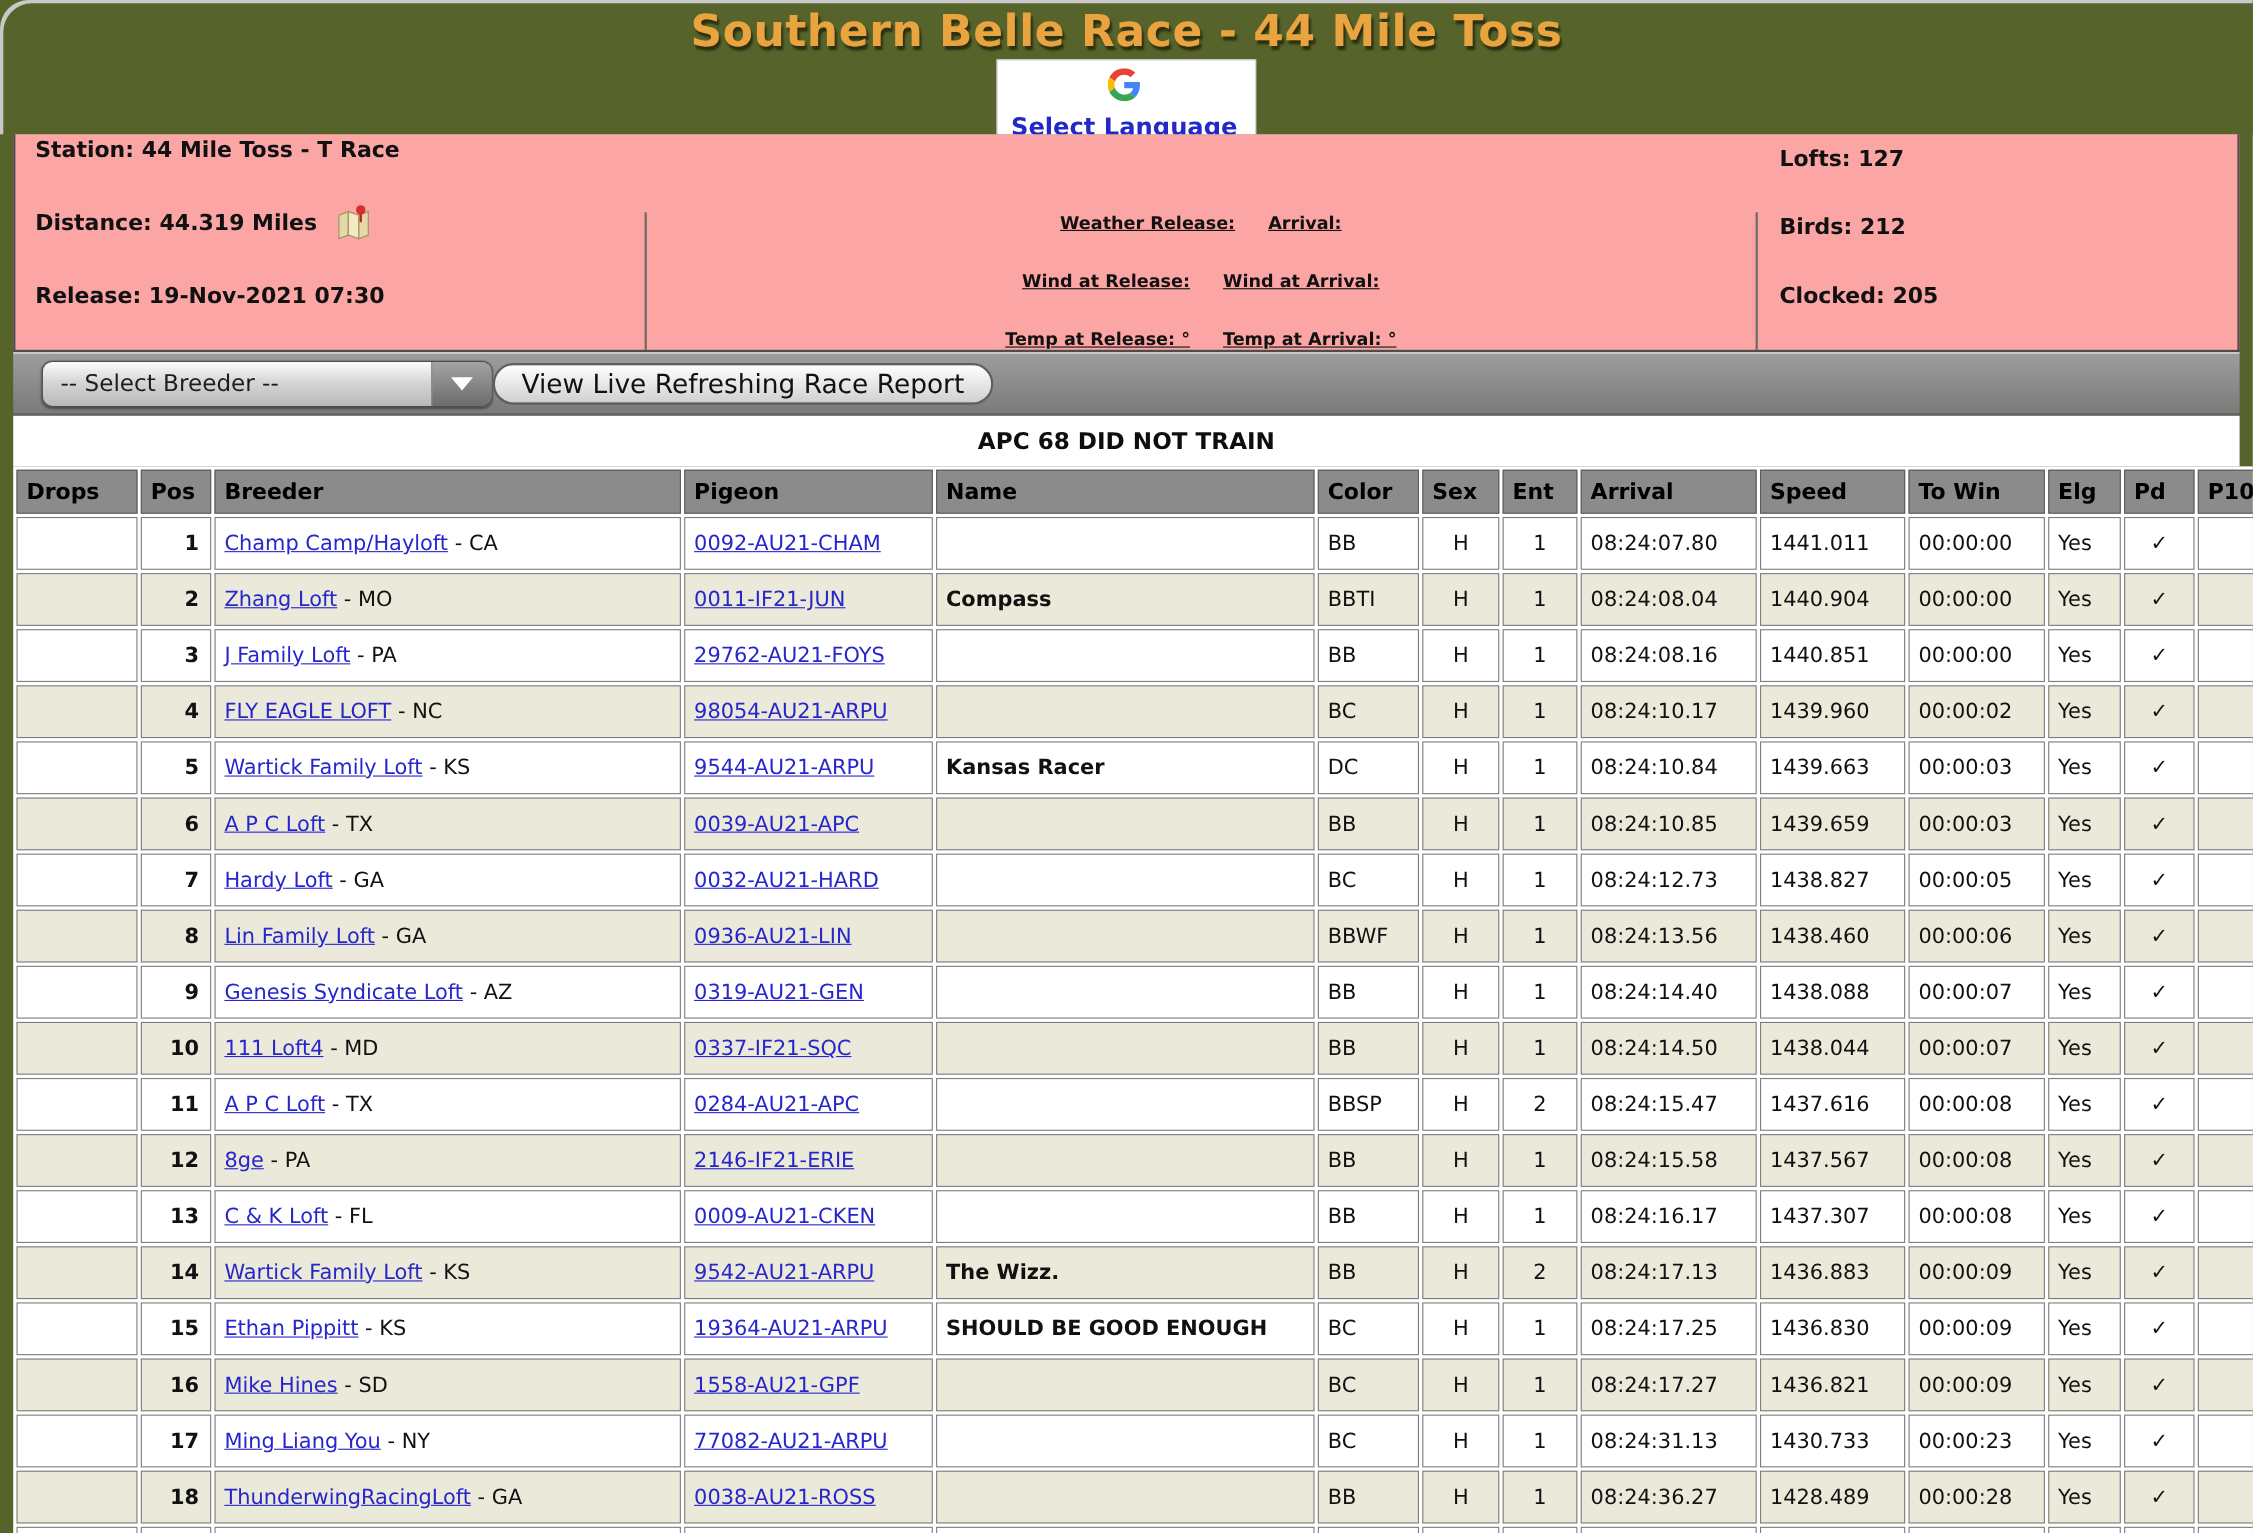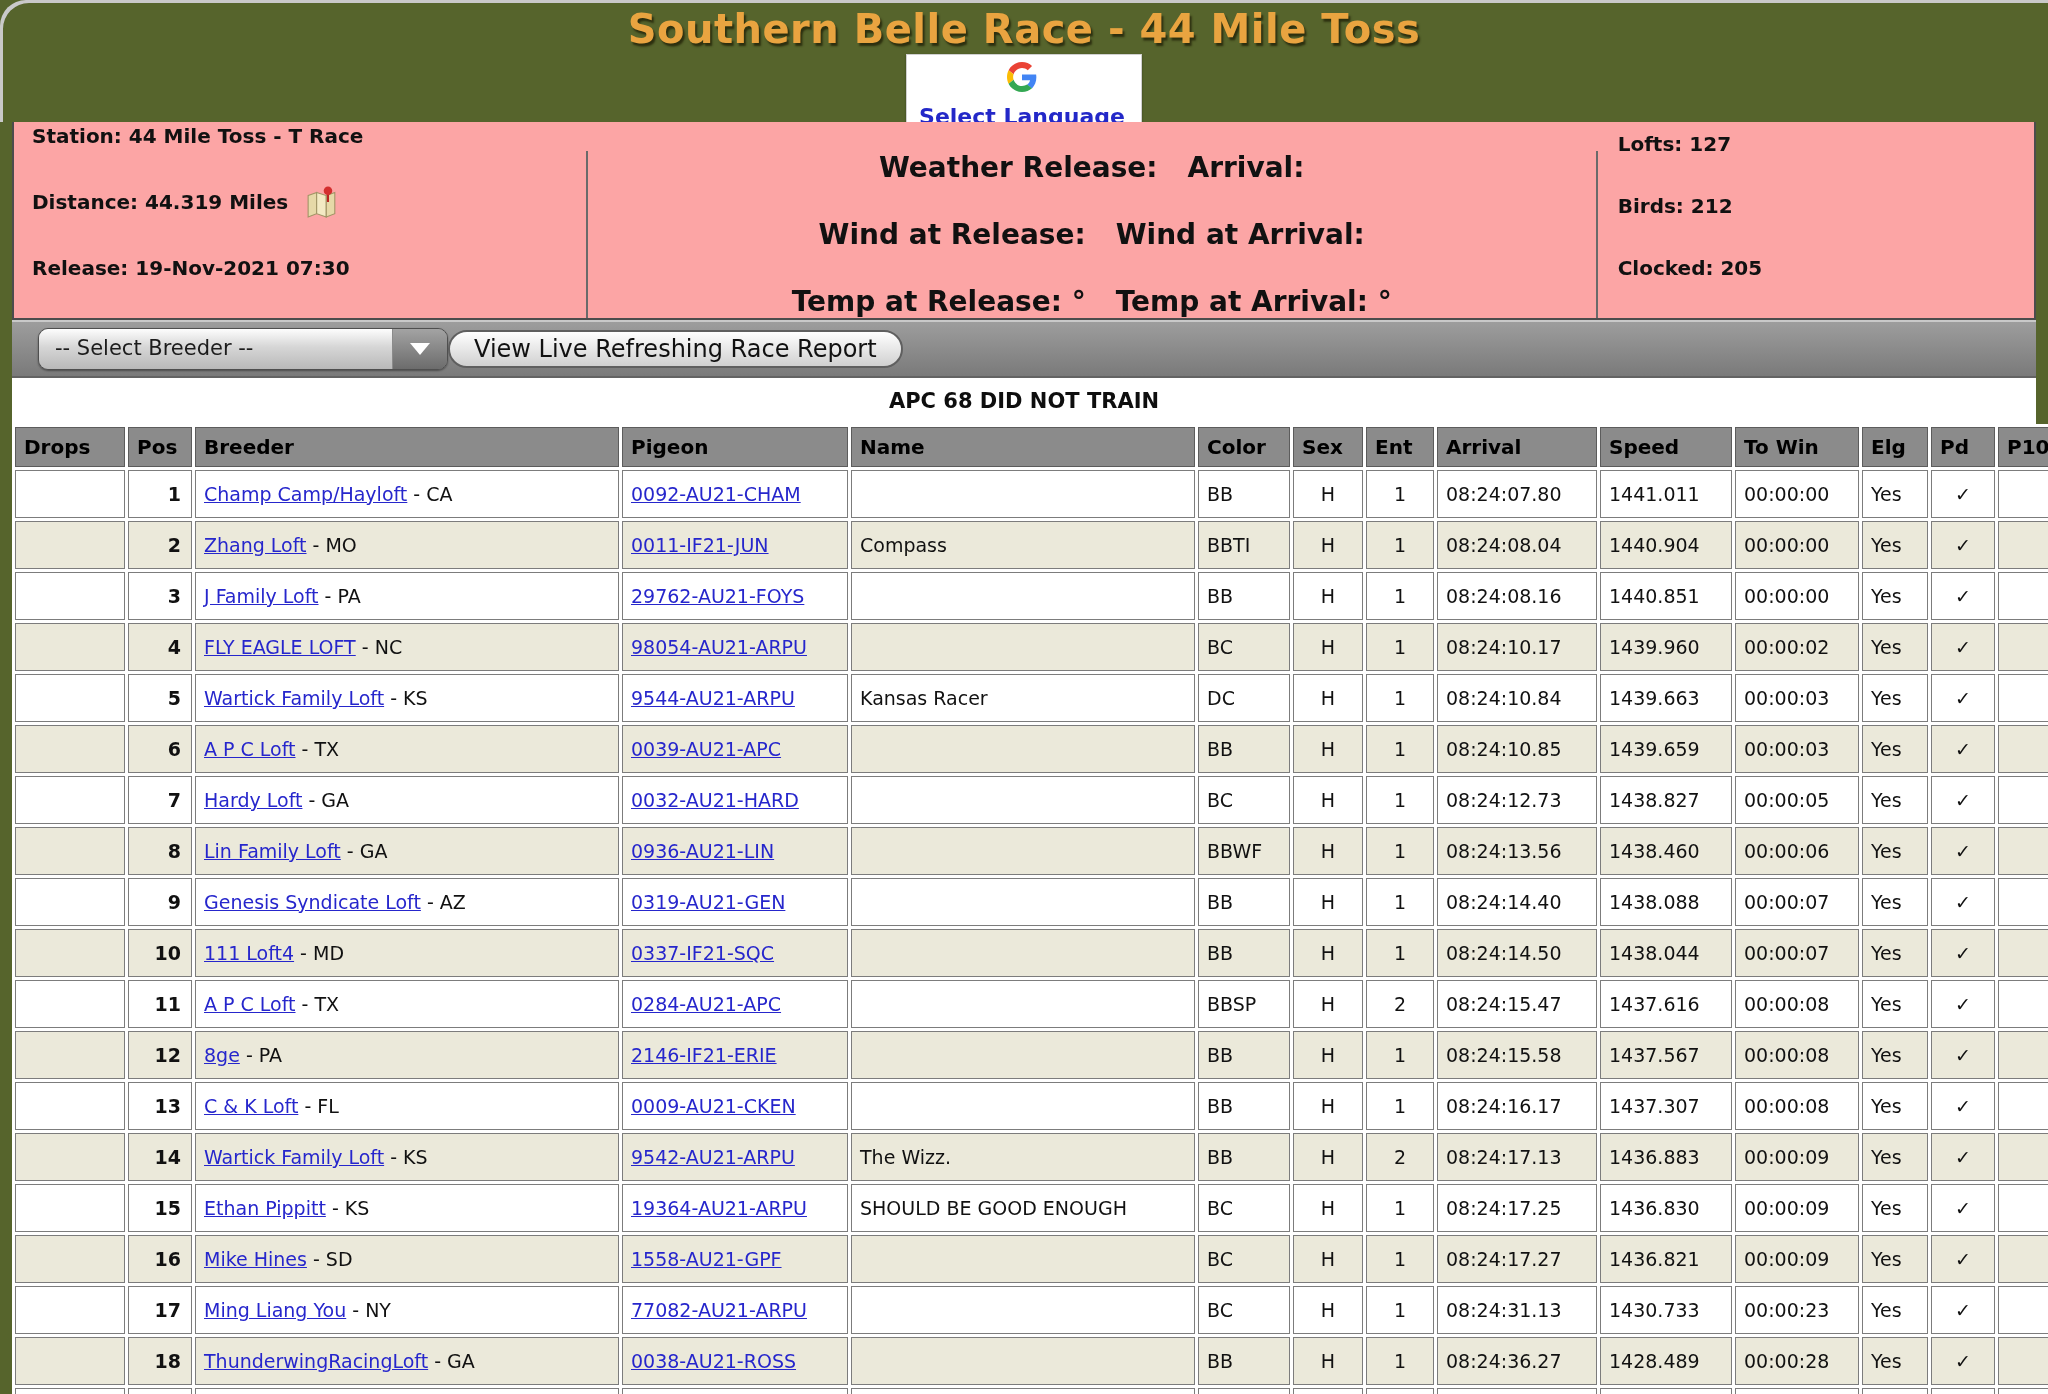--- a/index.html
+++ b/index.html
@@ -47,21 +47,21 @@
   }
   .info-col{box-sizing:border-box;padding-top:26px;}
   .info-left{flex:0 0 28.3%;padding-left:18px;}
   .info-mid{
     flex:1;border-left:2px solid #6a6a6a;border-right:2px solid #6a6a6a;
     display:flex;flex-direction:column;justify-content:center;align-items:center;
     gap:34px;padding-top:0;
   }
   .info-right{flex:0 0 21.6%;padding-left:20px;}
   .info-line{font-size:20px;font-weight:bold;margin:0 0 38px 0;display:flex;align-items:center;gap:16px;}
-  .info-mid .pair{display:flex;gap:30px;font-size:28px;font-weight:bold;margin:0;}
+  .info-mid .pair{display:flex;gap:30px;font-size:16px;font-weight:bold;margin:0;text-decoration:underline;}
   .map-icon{width:36px;height:32px;display:inline-block;cursor:pointer;}
 
   
   .toolbar{
     height:58px;background:linear-gradient(#9d9d9d,#7a7a7a);
     border-top:2px solid #c9c9c9;border-bottom:2px solid #636363;
     display:flex;align-items:center;justify-content:flex-start;
     padding:0 26px;box-sizing:border-box;
   }
   .breeder-select{
@@ -110,21 +110,21 @@
   tbody tr:nth-child(even) td{background:#ebe9da;}
 
   .c-drops{width:96px;}  .c-pos{width:50px;}   .c-breeder{width:410px;}
   .c-pigeon{width:212px;}.c-name{width:330px;} .c-color{width:78px;}
   .c-sex{width:56px;}    .c-ent{width:54px;}   .c-arrival{width:146px;}
   .c-speed{width:118px;} .c-towin{width:110px;}.c-elg{width:52px;}
   .c-pd{width:50px;}     .c-p100{width:72px;}
 
   td.c-pos{text-align:right;font-weight:bold;padding-right:10px;}
   td.c-sex,td.c-ent,td.c-pd,td.c-p100,td.c-p200,td.c-sprint{text-align:center;padding:2px;}
-  td.c-name{font-weight:normal;margin-top:16px;}
+  td.c-name{font-weight:bold;margin-top:16px;}
   .lnk{color:#2626cc;text-decoration:underline;cursor:pointer;}
   .state{color:#111;}
 </style>
 </head>
 <body>
 
 <div class="page">
 
   <div class="masthead">
     <div class="race-title">Southern Belle Race - 44 Mile Toss</div>

